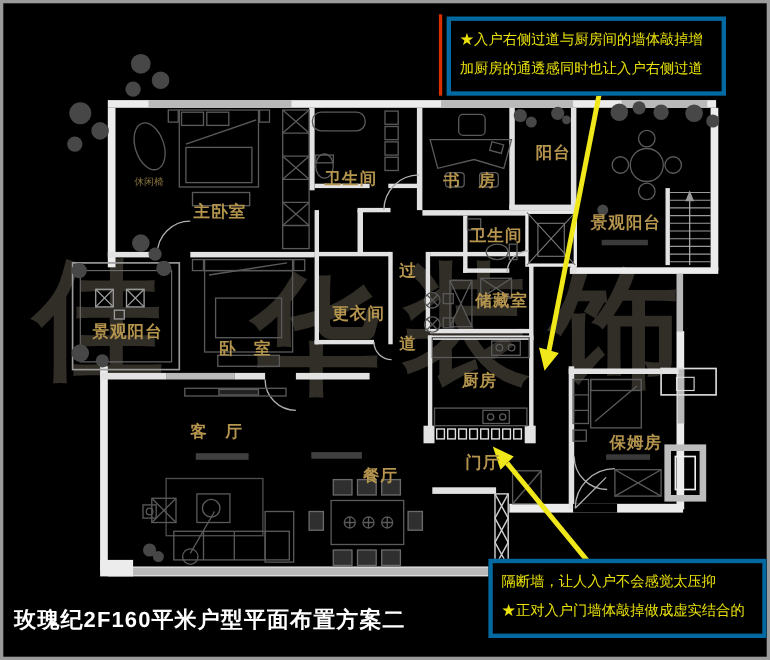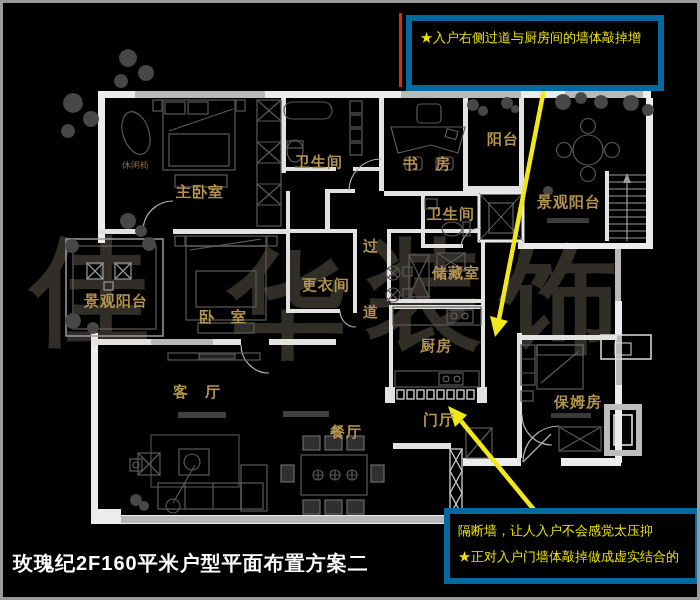--- a/index.html
+++ b/index.html
@@ -5,21 +5,21 @@
   html,body{margin:0;padding:0;background:#111;}
   #screen{position:relative;width:700px;height:600px;background:#000;
     border:3px solid #9b9b9b;box-sizing:border-box;overflow:hidden;
     font-family:"Liberation Sans",sans-serif;}
   #plan-svg{position:absolute;left:0;top:0;}
   .wm{position:absolute;color:#312e28;font-size:118px;line-height:1;font-weight:bold;
     font-family:"DejaVu Serif",serif;user-select:none;}
   .room-label{position:absolute;color:#b5954e;font-weight:bold;font-size:15px;
     letter-spacing:1px;white-space:nowrap;font-family:Liberation Serif, serif;}
   .small-label{position:absolute;color:#85713d;font-size:9px;white-space:nowrap;text-align:center;}
-  .ann{position:absolute;border:6px solid #0369a1;background:#000;color:#eae20a;
+  .ann{position:absolute;border:4px solid #0369a1;background:#000;color:#eae20a;
     font-size:13px;line-height:26px;padding:4px 8px;white-space:nowrap;}
   .accent{position:absolute;background:#d62f00;}
   .title{position:absolute;color:#ffffff;font-size:20px;font-weight:bold;
     letter-spacing:1px;white-space:nowrap;}
 </style>
 </head>
 <body>
 
 <div id="screen">
 
@@ -342,20 +342,21 @@
   <div class="room-label" style="left:196px;top:305px">卧　室</div>
   <div class="room-label" style="left:170px;top:380px">客　厅</div>
   <div class="room-label" style="left:327px;top:420px">餐厅</div>
   <div class="room-label" style="left:420px;top:408px">门厅</div>
   <div class="room-label" style="left:551px;top:390px">保姆房</div>
   <div class="small-label" style="left:119px;top:156px">休闲椅</div>
 
   <div class="accent" style="left:396px;top:10px;width:3px;height:74px"></div>
   <div class="ann" style="left:403px;top:12px;width:230px;height:56px">
     <div>★入户右侧过道与厨房间的墙体敲掉增</div>
+    <div>加厨房的通透感同时也让入户右侧过道</div>
   </div>
   <div class="ann" style="left:441px;top:505px;width:229px;height:56px">
     <div>隔断墙，让人入户不会感觉太压抑</div>
     <div>★正对入户门墙体敲掉做成虚实结合的</div>
   </div>
 
   <div class="title" style="left:10px;top:547px">玫瑰纪2F160平米户型平面布置方案二</div>
 </div>
 
 </body></html>

